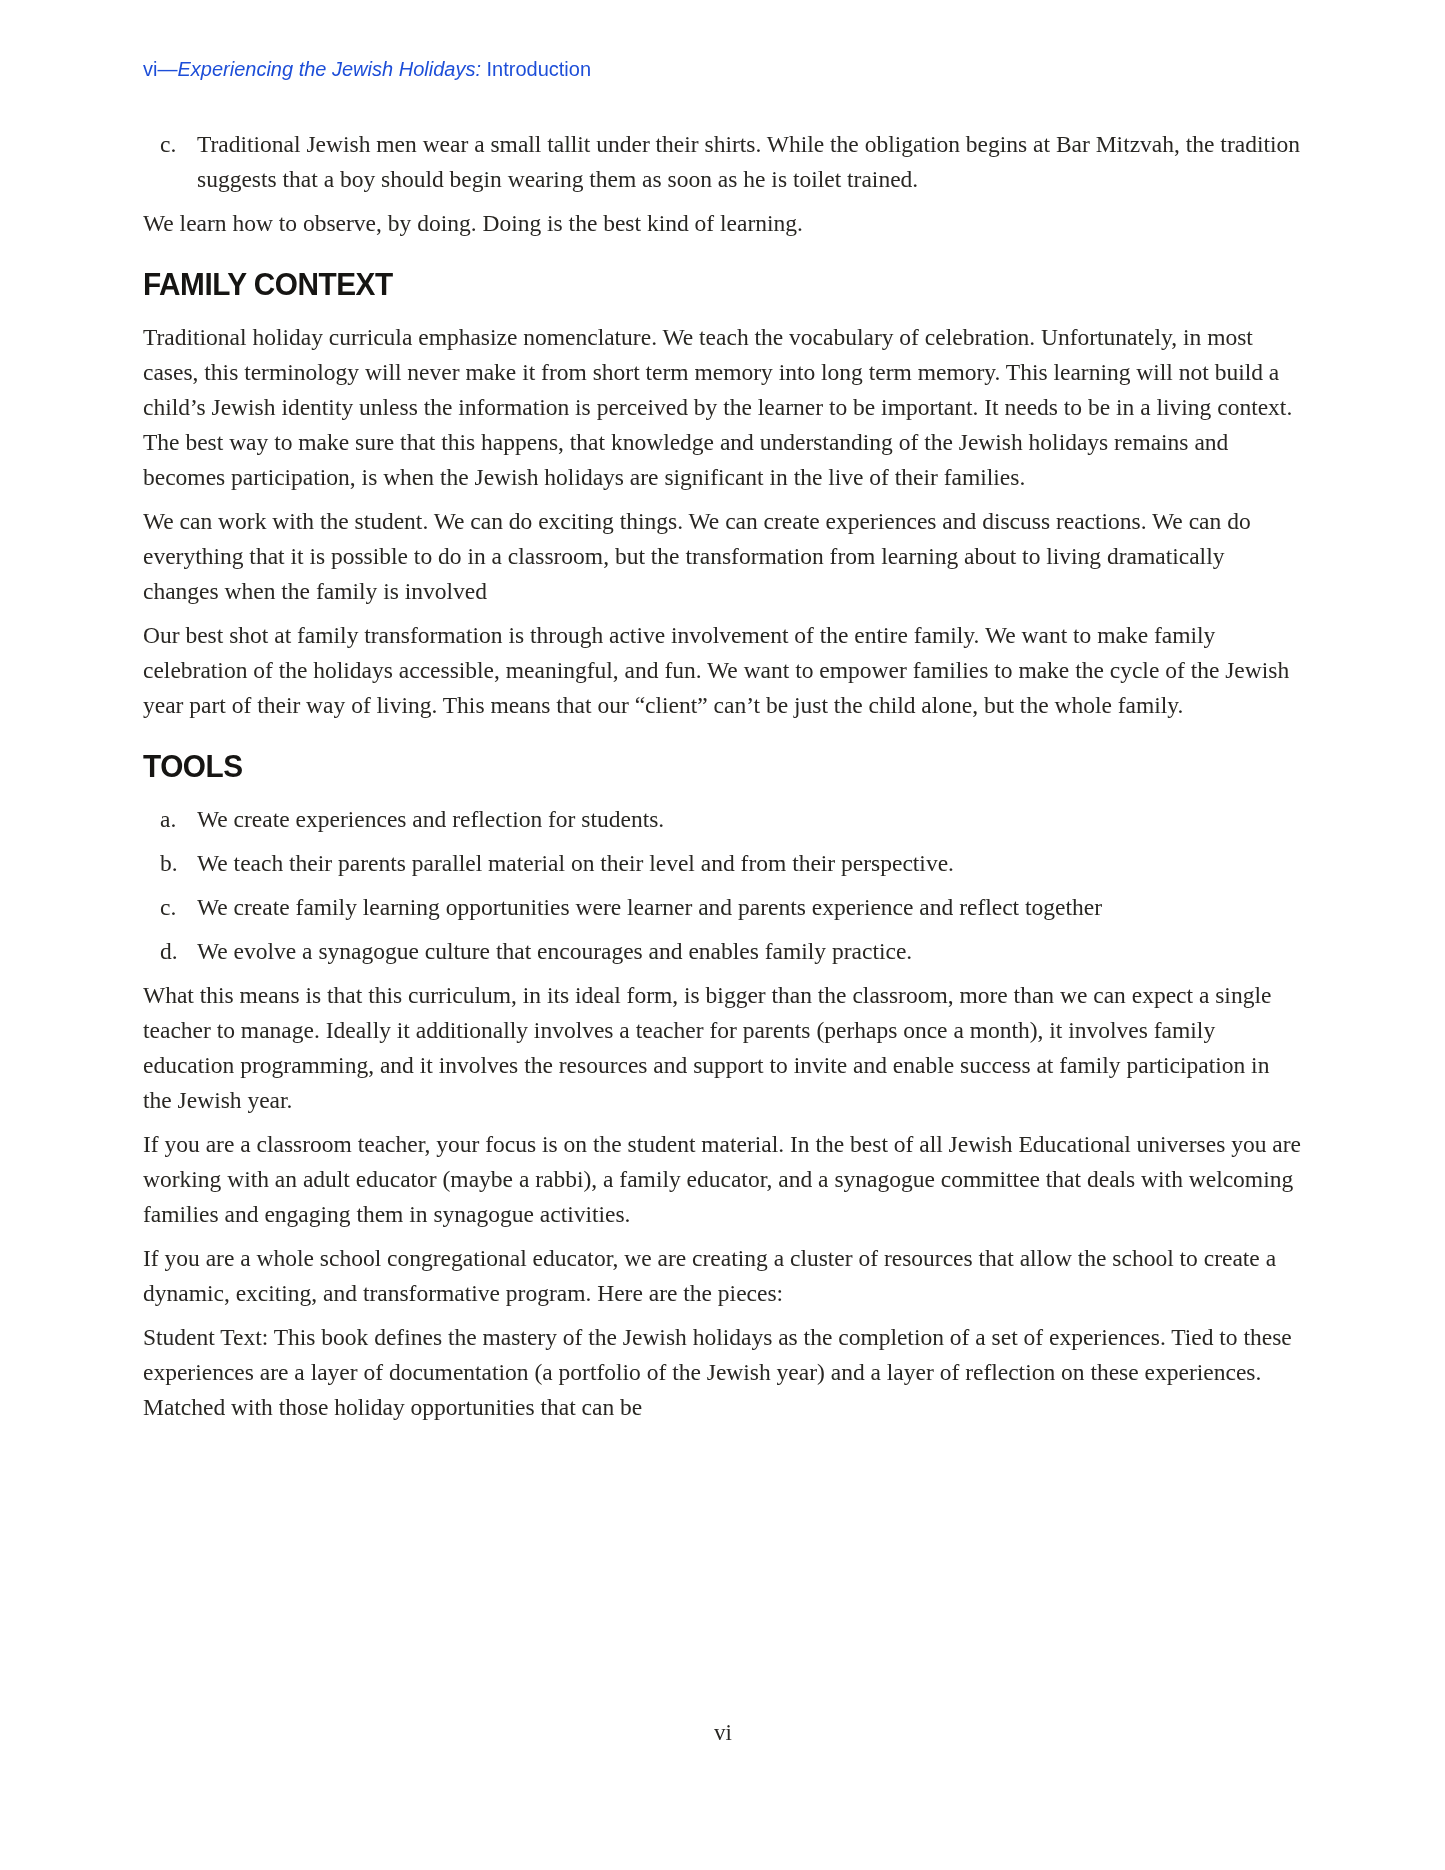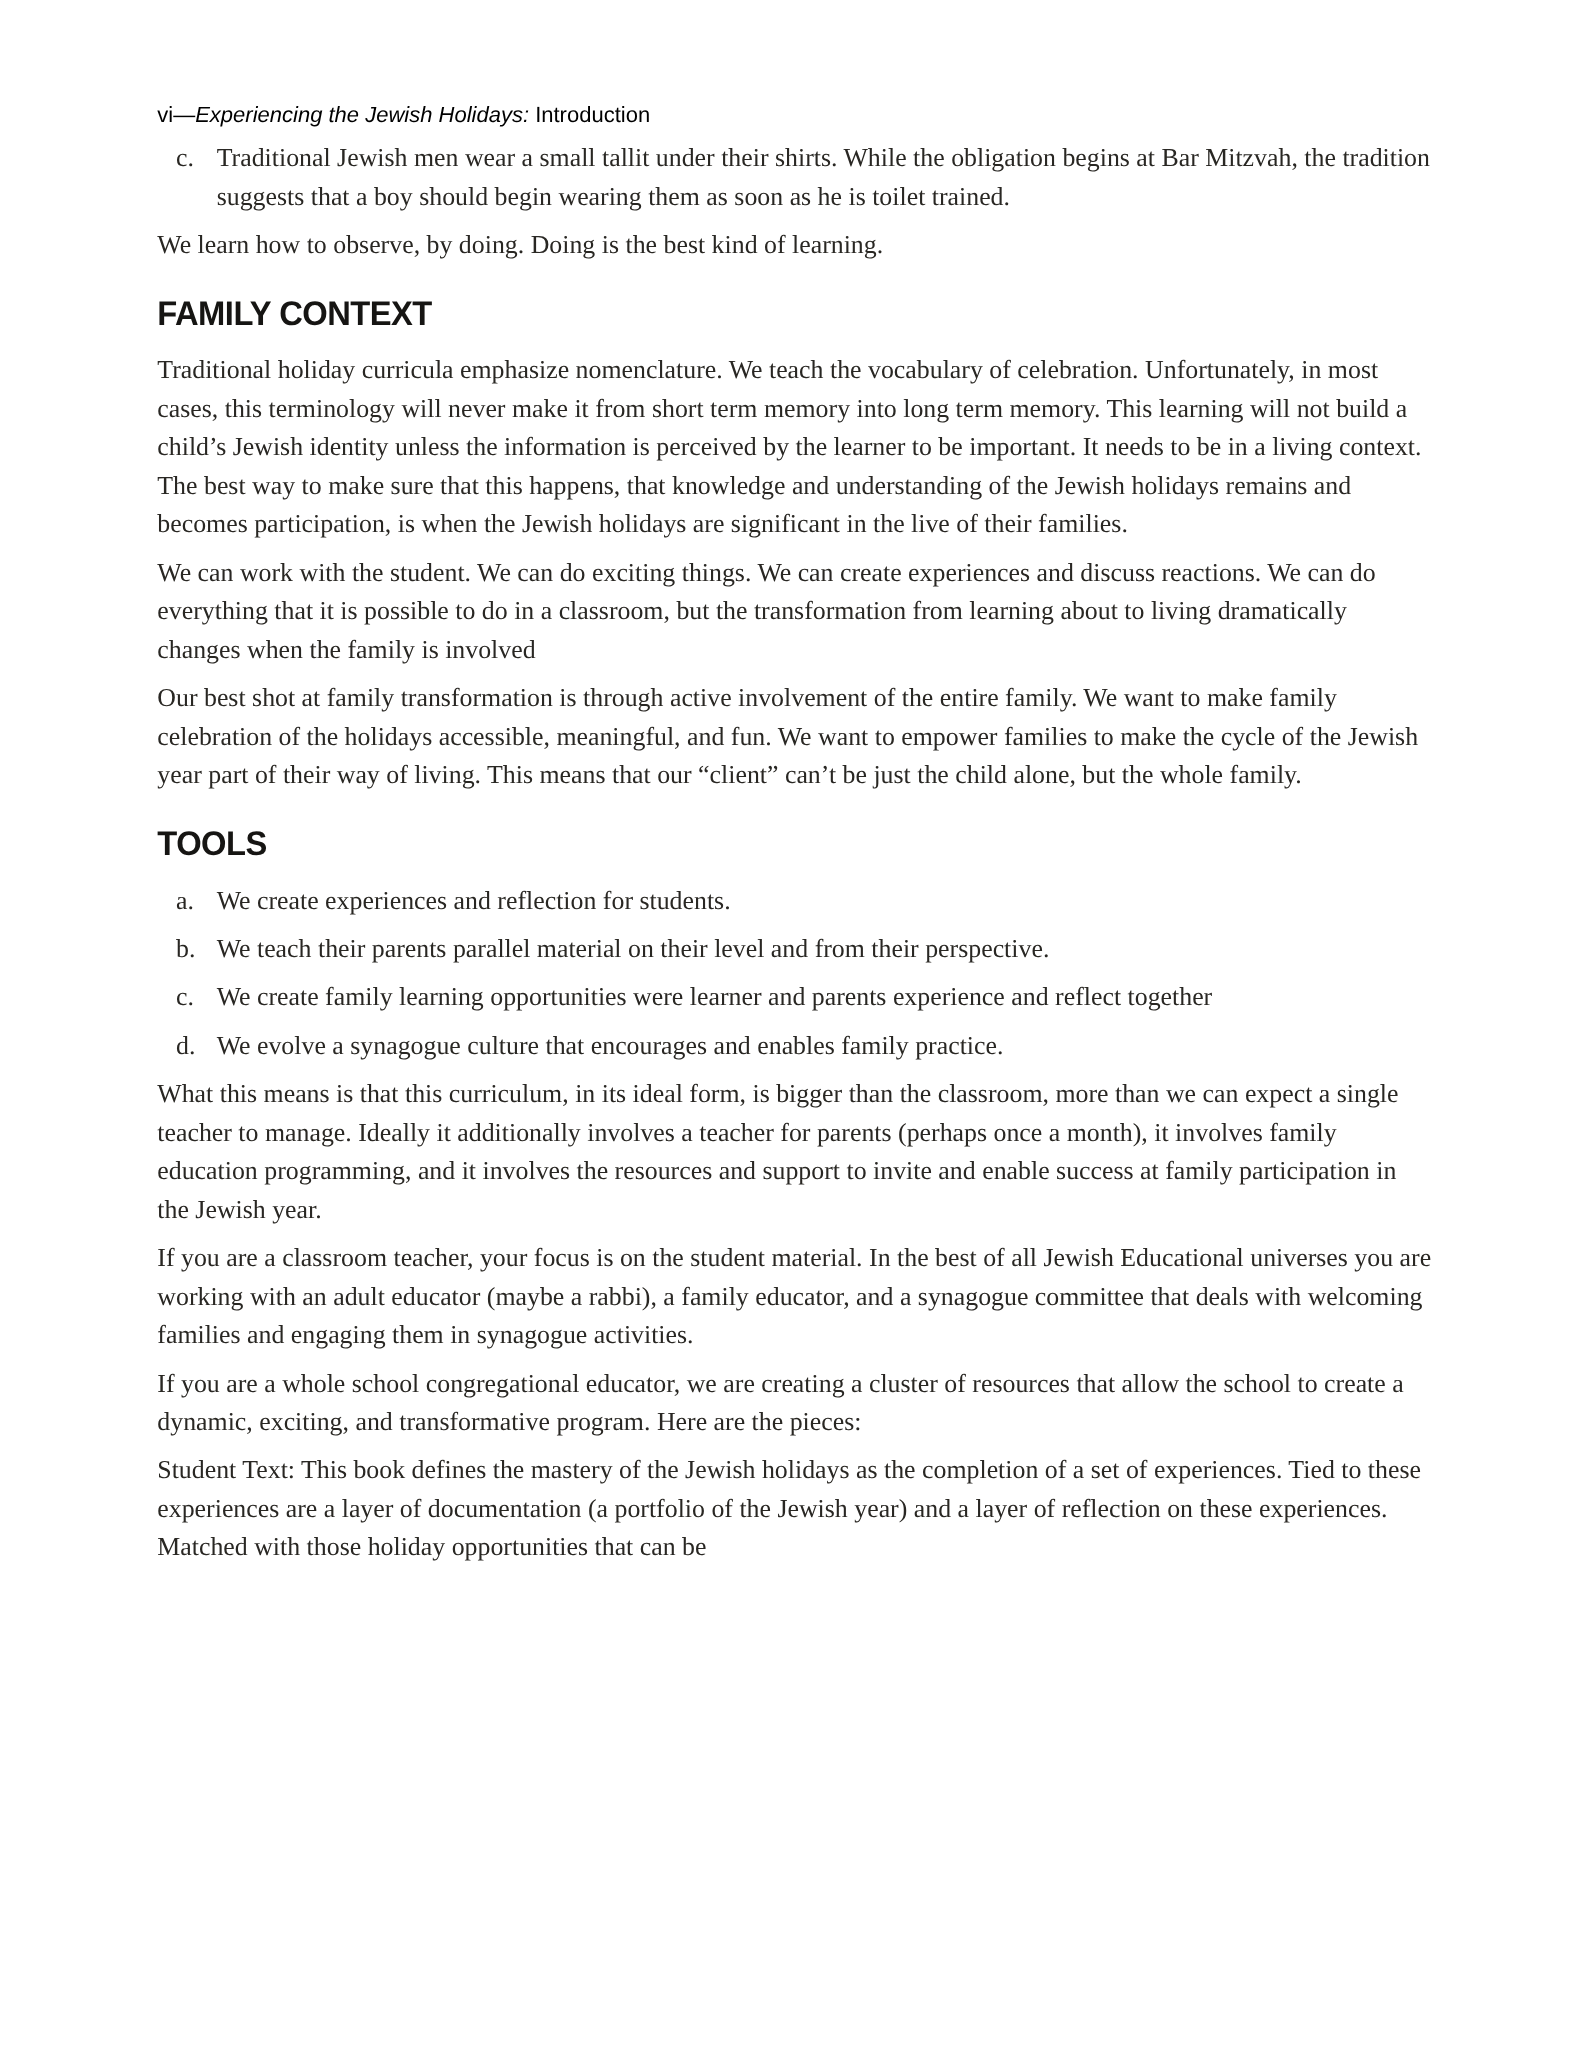--- a/index.html
+++ b/index.html
@@ -16,23 +16,22 @@
     font-family: "Liberation Serif", serif;
     color: #292723;
   }
   .page-header {
     position: absolute;
     left: 143px;
     top: 57px;
     font-family: "Liberation Sans", sans-serif;
     font-size: 20px;
     line-height: 24px;
-    color: #000000;
+    color: #1d4ed8;
     white-space: nowrap;
-    margin-top: 36px;
   }
   .page-header .italic {
     font-style: italic;
   }
   .doc-content {
     position: absolute;
     left: 143px;
     top: 127px;
     width: 1160px;
     font-family: "Liberation Serif", serif;
@@ -109,13 +108,14 @@
       <div class="alpha-item">
         <span class="marker">d.</span>
         <span class="item-text">We evolve a synagogue culture that encourages and enables family practice.</span>
       </div>
       <p>What this means is that this curriculum, in its ideal form, is bigger than the classroom, more than we can expect a single teacher to manage. Ideally it additionally involves a teacher for parents (perhaps once a month), it involves family education programming, and it involves the resources and support to invite and enable success at family participation in the Jewish year.</p>
       <p>If you are a classroom teacher, your focus is on the student material. In the best of all Jewish Educational universes you are working with an adult educator (maybe a rabbi), a family educator, and a synagogue committee that deals with welcoming families and engaging them in synagogue activities.</p>
       <p>If you are a whole school congregational educator, we are creating a cluster of resources that allow the school to create a dynamic, exciting, and transformative program. Here are the pieces:</p>
       <p>Student Text: This book defines the mastery of the Jewish holidays as the completion of a set of experiences. Tied to these experiences are a layer of documentation (a portfolio of the Jewish year) and a layer of reflection on these experiences. Matched with those holiday opportunities that can be</p>
     </div>
 
+  <div class="page-footer">vi</div>
 </div>
 
 </body></html>

